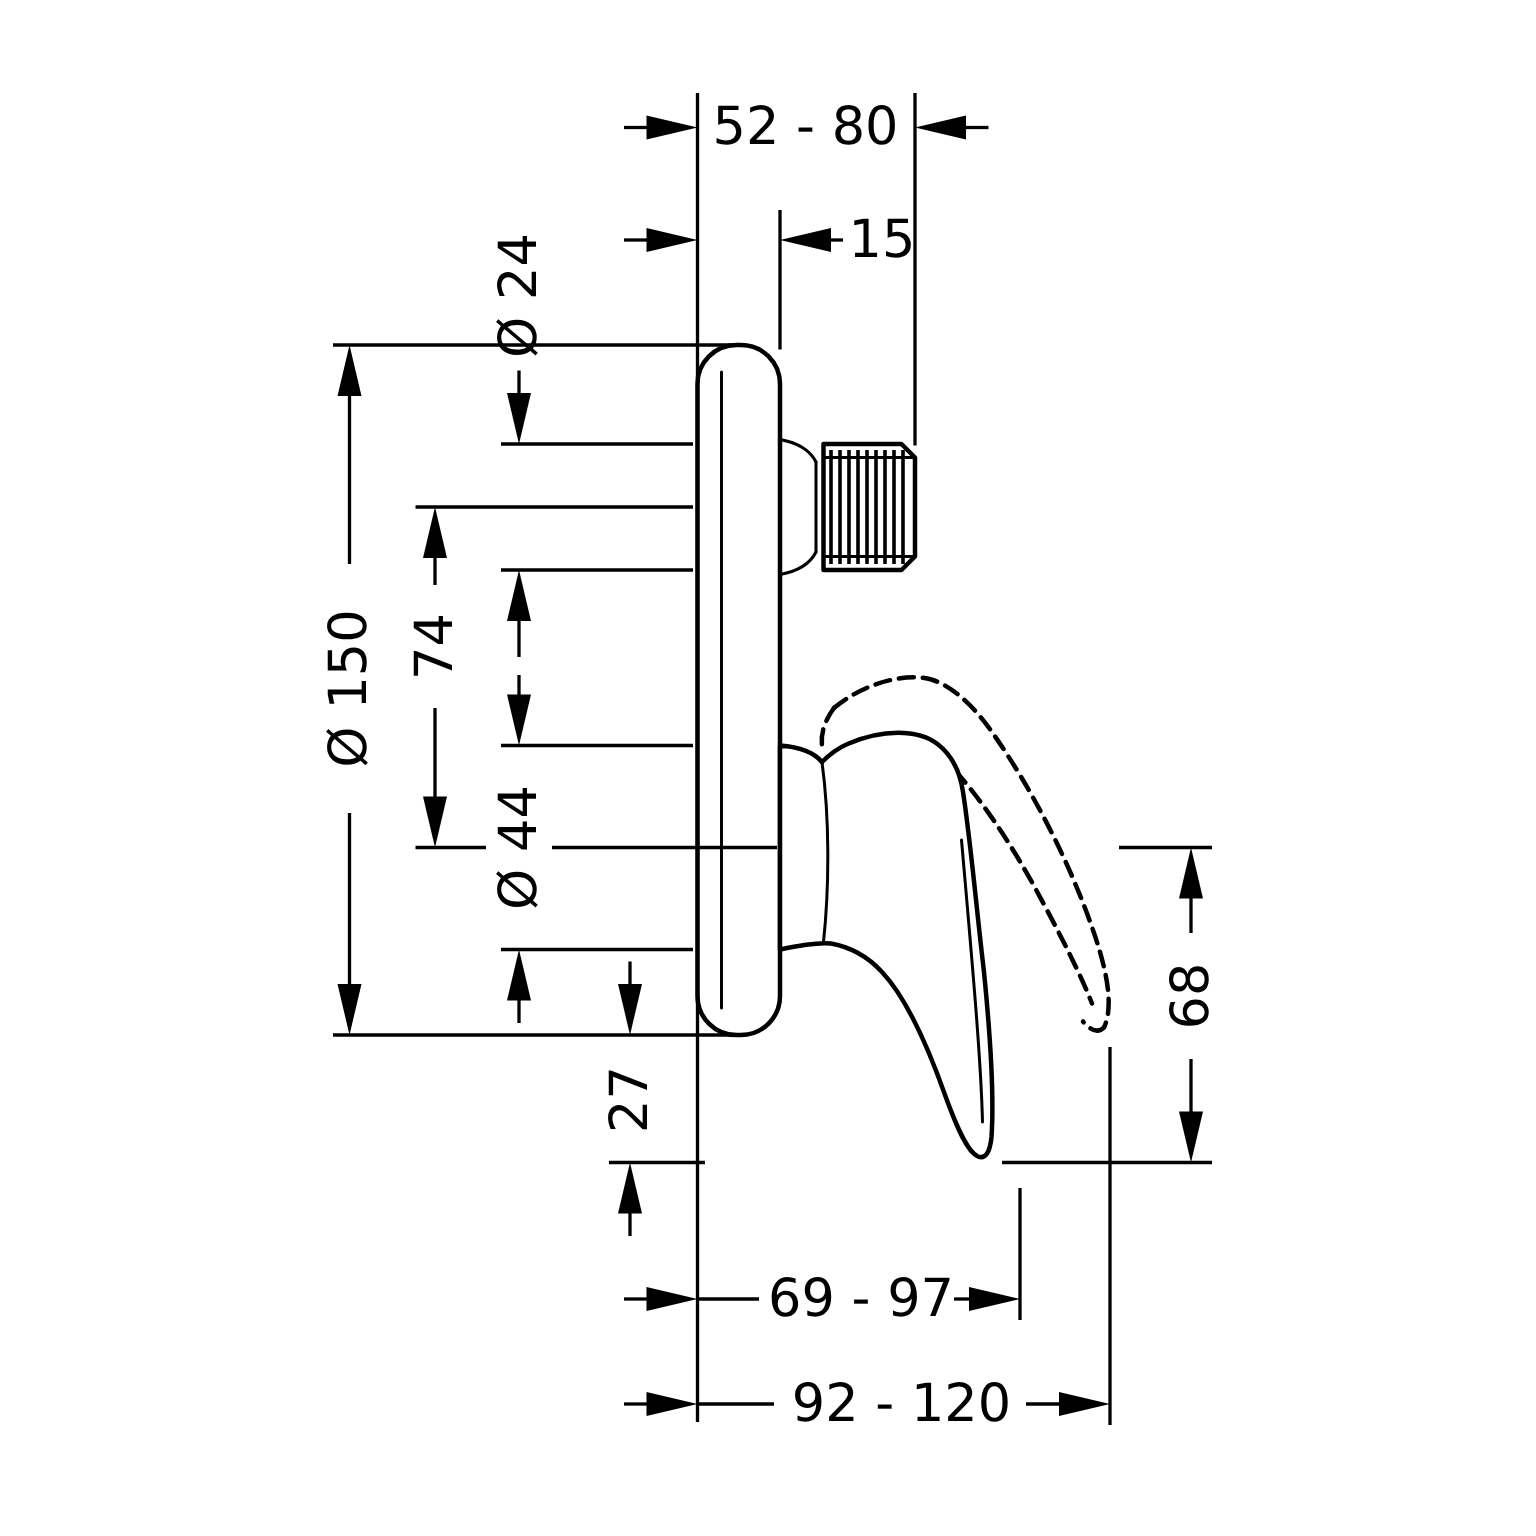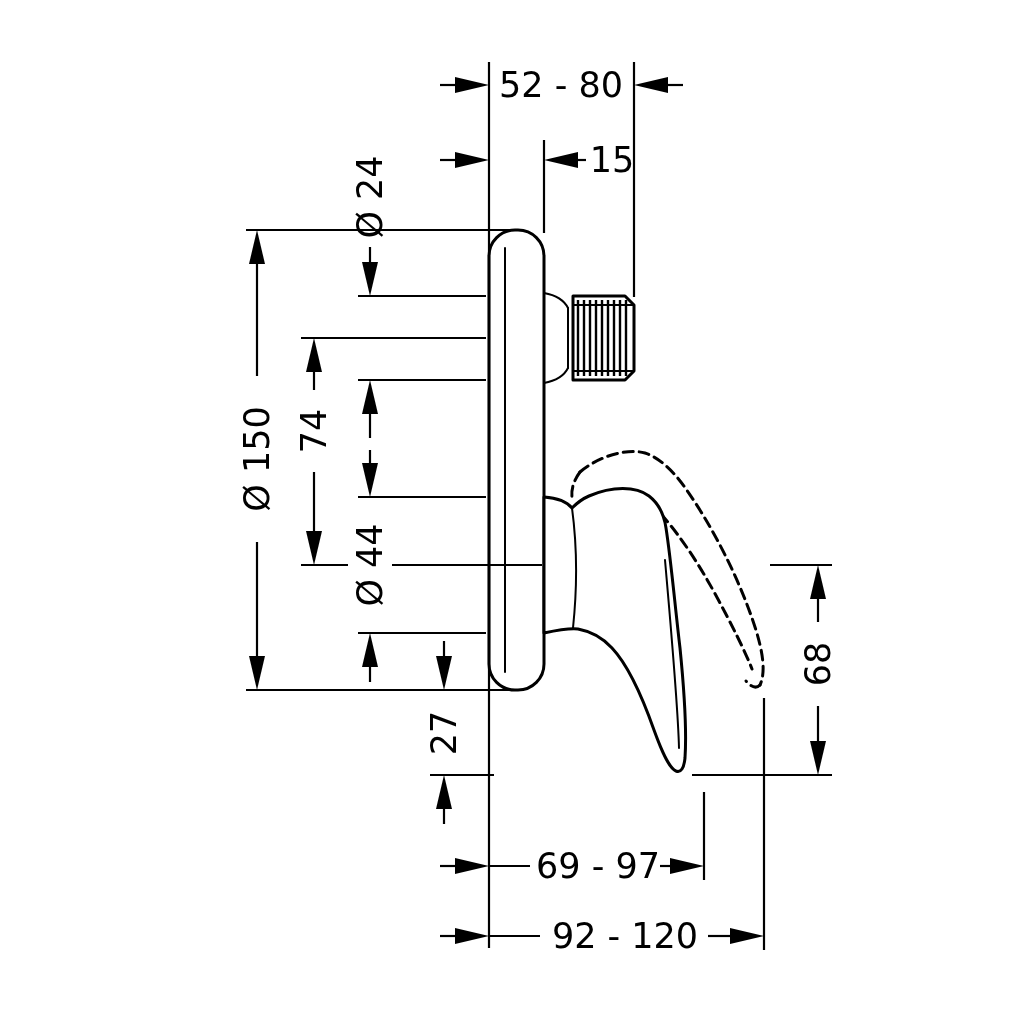--- a/index.html
+++ b/index.html
@@ -1,16 +1,16 @@
 <!DOCTYPE html>
 <html><head>
 <meta charset="utf-8">
 <style>
   html,body{margin:0;padding:0;background:#ffffff;}
-  .stage{position:relative;width:808px;height:1024px;background:#ffffff;overflow:hidden;margin-left:24px;}
+  .stage{position:relative;width:808px;height:1024px;background:#ffffff;overflow:hidden;}
   svg{position:absolute;left:0;top:0;}
   .outline{fill:#ffffff;stroke:#000000;stroke-width:3;stroke-linejoin:round;stroke-linecap:round;}
   .thin{fill:none;stroke:#000000;stroke-width:2;stroke-linecap:round;}
   .ext{fill:none;stroke:#000000;stroke-width:2.2;stroke-linecap:butt;}
   .dim{fill:none;stroke:#000000;stroke-width:2.2;stroke-linecap:butt;}
   .arrow{fill:#000000;stroke:none;}
   .dashed{fill:none;stroke:#000000;stroke-width:3;stroke-dasharray:10 6;stroke-linecap:round;}
   .lbl{font-family:"DejaVu Sans", sans-serif;font-size:35px;fill:#000000;}
 </style>
 </head>

